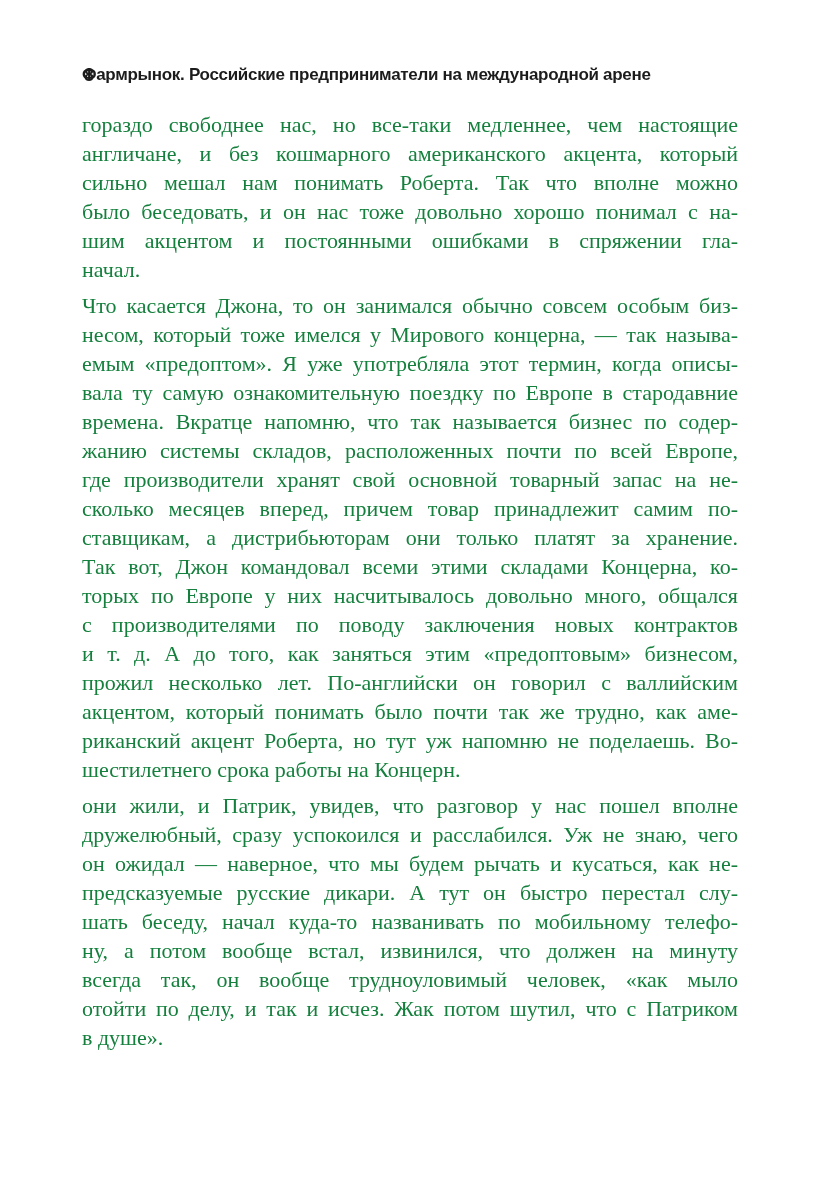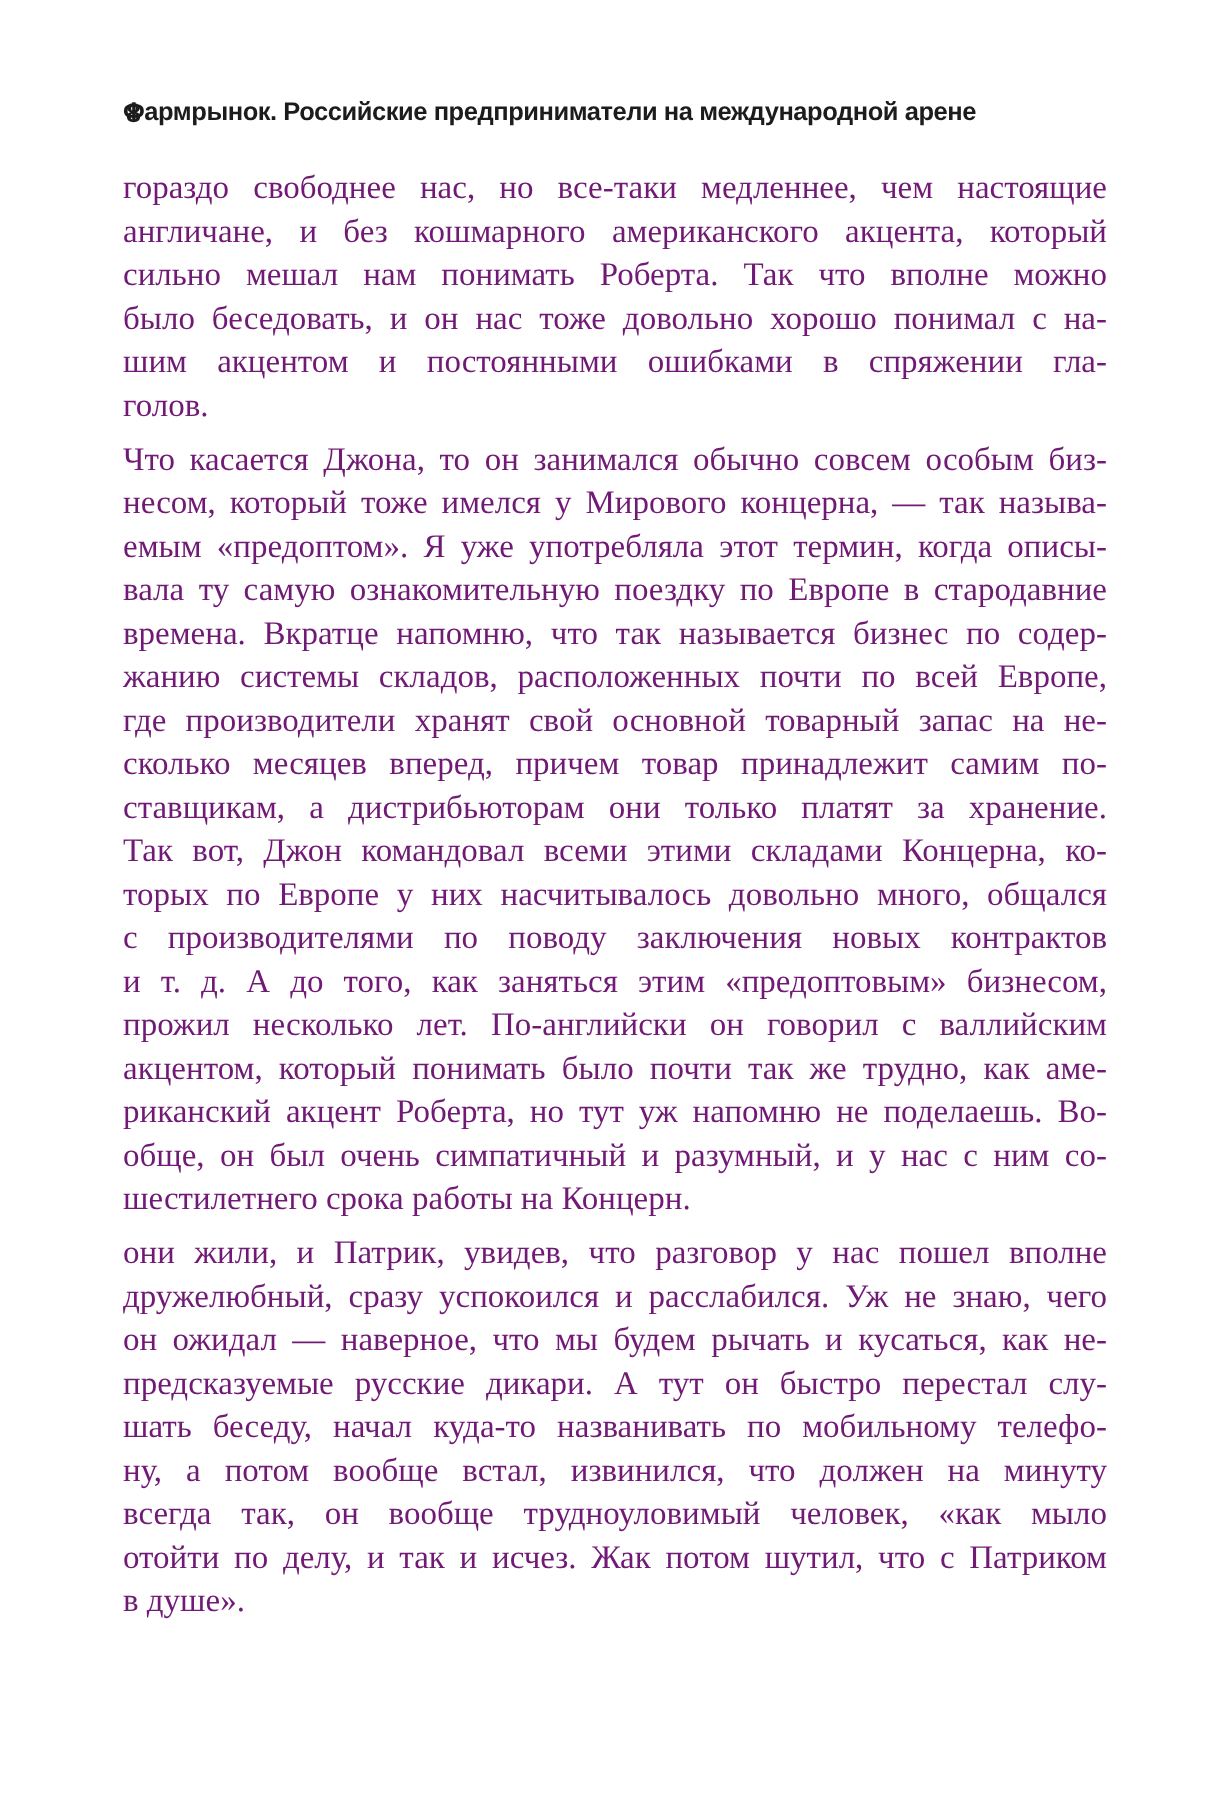--- a/index.html
+++ b/index.html
@@ -37,21 +37,21 @@
   .head-title {
     display: block;
     text-align: left;
     white-space: nowrap;
   }
   .body-text {
     position: absolute;
     left: 82px;
     top: 110px;
     width: 656px;
-    color: #701a75;
+    color: #15803d;
     font-size: 22px;
   }
   .paragraph + .paragraph {
     margin-top: 7px;
   }
   .line {
     line-height: 29px;
     text-align: justify;
     text-align-last: justify;
   }
@@ -68,40 +68,39 @@
     <span class="head-title">Фармрынок. Российские предприниматели на международной арене</span>
   </header>
 
   <main class="body-text" id="paragraphs">
       <div class="paragraph">
         <div class="line">гораздо свободнее нас, но все-таки медленнее, чем настоящие</div>
         <div class="line">англичане, и без кошмарного американского акцента, который</div>
         <div class="line">сильно мешал нам понимать Роберта. Так что вполне можно</div>
         <div class="line">было беседовать, и он нас тоже довольно хорошо понимал с на-</div>
         <div class="line">шим акцентом и постоянными ошибками в спряжении гла-</div>
-        <div class="line last">голов.</div>
+        <div class="line last">начал.</div>
       </div>
       <div class="paragraph">
         <div class="line">Что касается Джона, то он занимался обычно совсем особым биз-</div>
         <div class="line">несом, который тоже имелся у Мирового концерна, — так называ-</div>
         <div class="line">емым «предоптом». Я уже употребляла этот термин, когда описы-</div>
         <div class="line">вала ту самую ознакомительную поездку по Европе в стародавние</div>
         <div class="line">времена. Вкратце напомню, что так называется бизнес по содер-</div>
         <div class="line">жанию системы складов, расположенных почти по всей Европе,</div>
         <div class="line">где производители хранят свой основной товарный запас на не-</div>
         <div class="line">сколько месяцев вперед, причем товар принадлежит самим по-</div>
         <div class="line">ставщикам, а дистрибьюторам они только платят за хранение.</div>
         <div class="line">Так вот, Джон командовал всеми этими складами Концерна, ко-</div>
         <div class="line">торых по Европе у них насчитывалось довольно много, общался</div>
         <div class="line">с производителями по поводу заключения новых контрактов</div>
         <div class="line">и т. д. А до того, как заняться этим «предоптовым» бизнесом,</div>
         <div class="line">прожил несколько лет. По-английски он говорил с валлийским</div>
         <div class="line">акцентом, который понимать было почти так же трудно, как аме-</div>
         <div class="line">риканский акцент Роберта, но тут уж напомню не поделаешь. Во-</div>
-        <div class="line">обще, он был очень симпатичный и разумный, и у нас с ним со-</div>
         <div class="line last">шестилетнего срока работы на Концерн.</div>
       </div>
       <div class="paragraph">
         <div class="line">они жили, и Патрик, увидев, что разговор у нас пошел вполне</div>
         <div class="line">дружелюбный, сразу успокоился и расслабился. Уж не знаю, чего</div>
         <div class="line">он ожидал — наверное, что мы будем рычать и кусаться, как не-</div>
         <div class="line">предсказуемые русские дикари. А тут он быстро перестал слу-</div>
         <div class="line">шать беседу, начал куда-то названивать по мобильному телефо-</div>
         <div class="line">ну, а потом вообще встал, извинился, что должен на минуту</div>
         <div class="line">всегда так, он вообще трудноуловимый человек, «как мыло</div>

